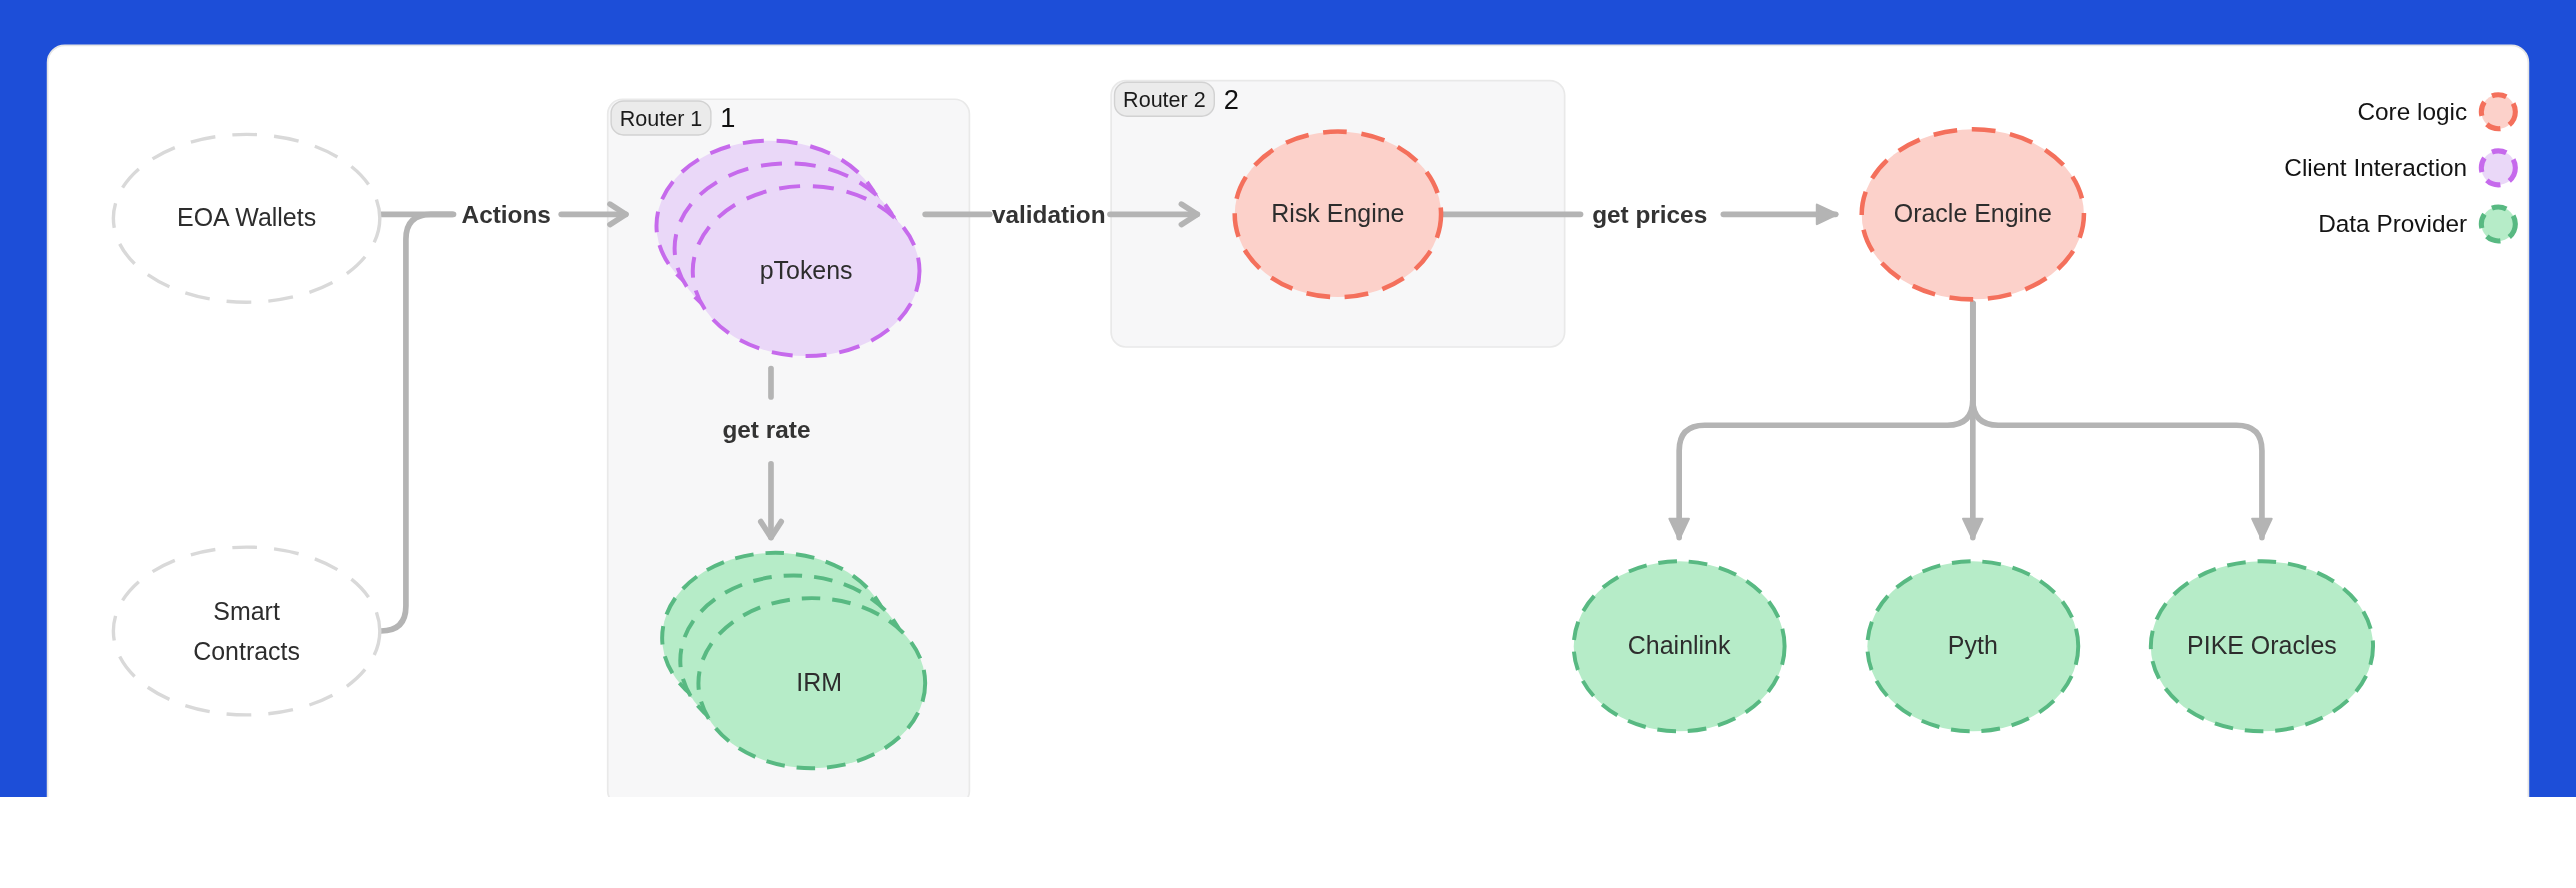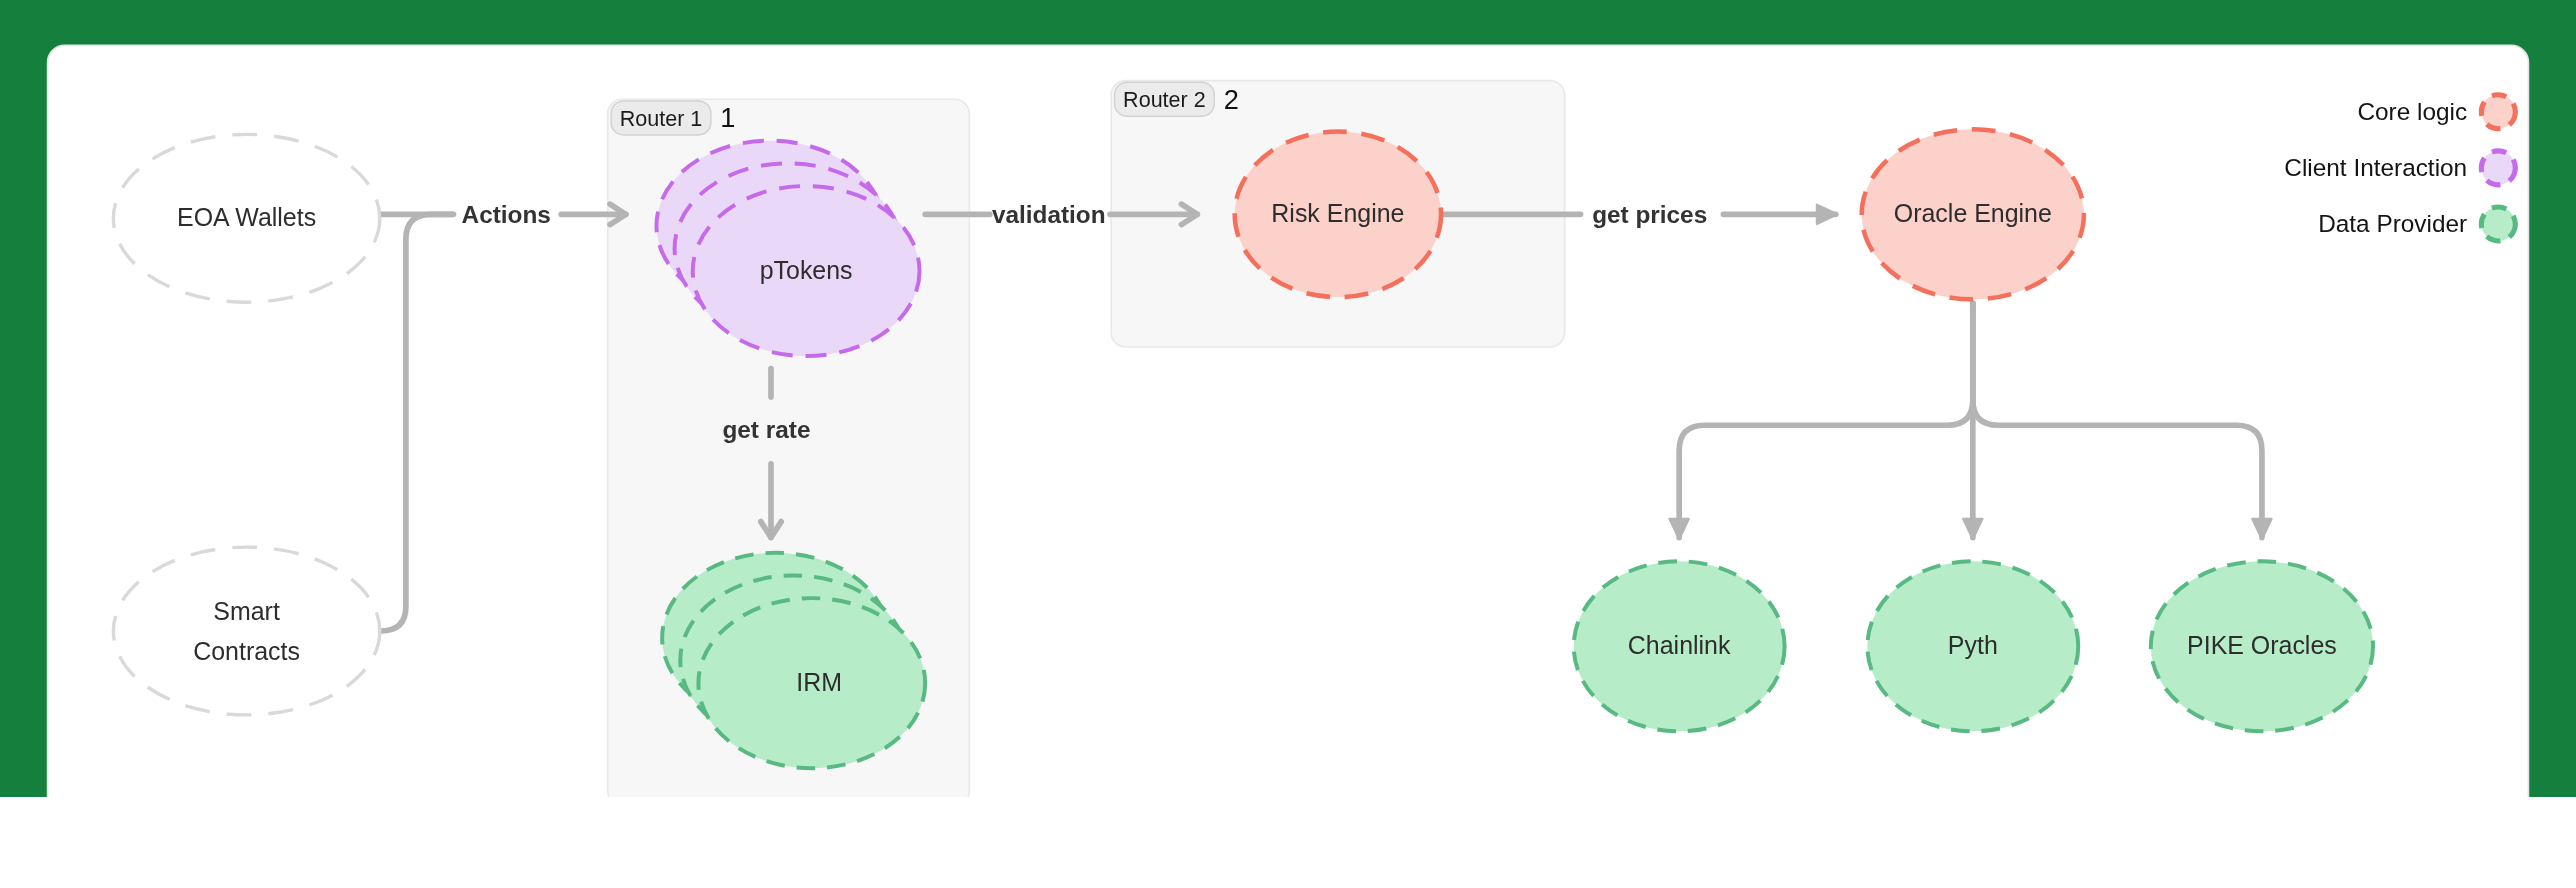--- a/index.html
+++ b/index.html
@@ -4,21 +4,21 @@
 <style>
   html, body {
     margin: 0;
     padding: 0;
     background: #ffffff;
   }
   .stage {
     width: 2576px;
     height: 797px;
     position: relative;
-    background: #15803d;
+    background: #1d4ed8;
   }
   svg { display: block; }
 
   .card {
     fill: #ffffff;
     stroke: #e5e5e5;
     stroke-width: 3;
   }
   .container-box {
     fill: #f7f7f8;

